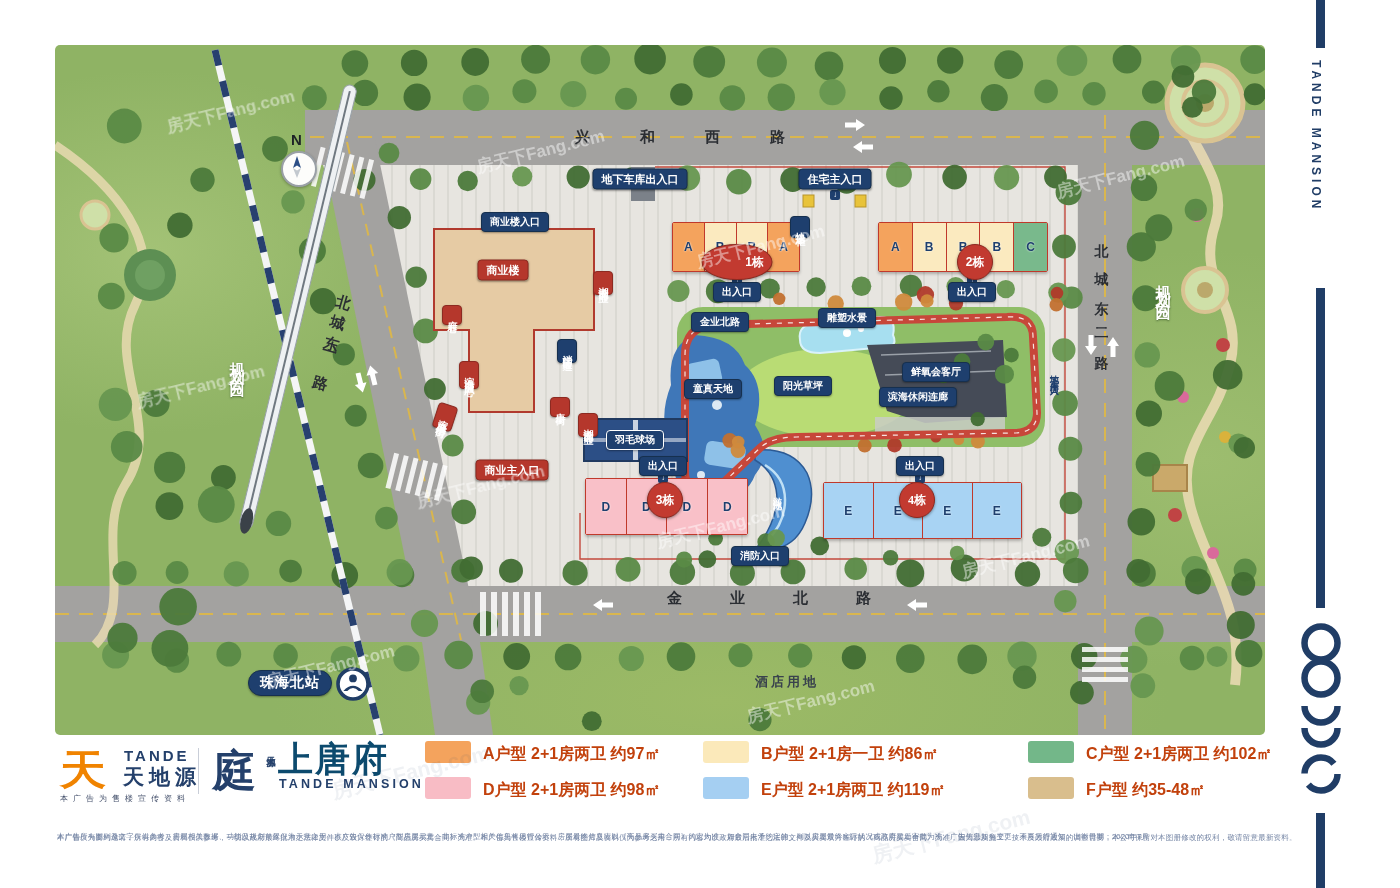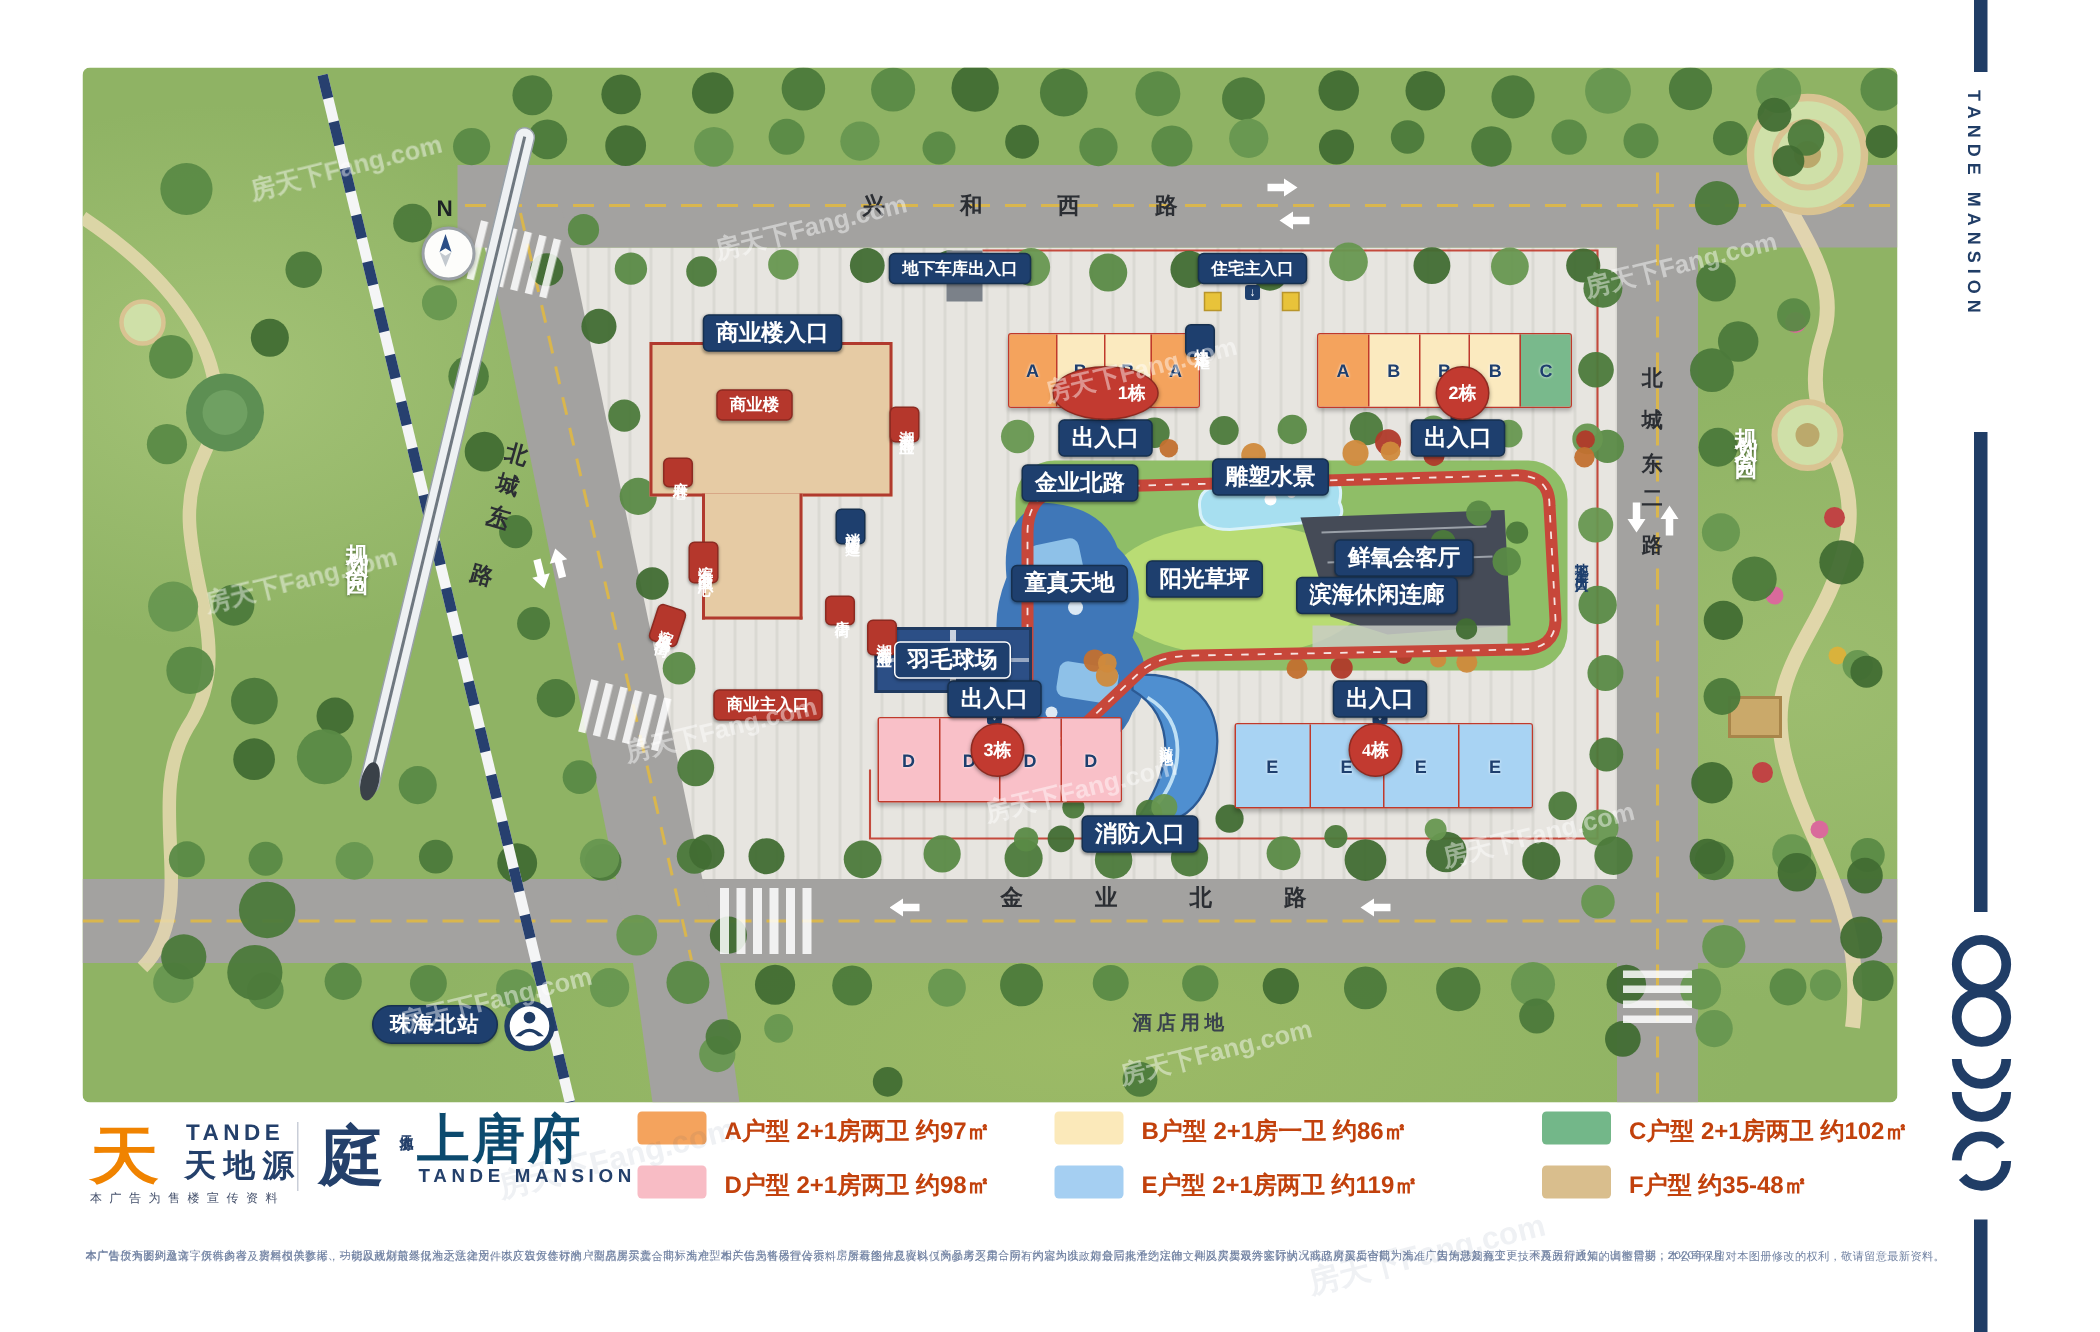--- a/index.html
+++ b/index.html
@@ -10,21 +10,21 @@
        background:
          radial-gradient(380px 260px at 8% 30%, #a3c276 0%, rgba(0,0,0,0) 70%),
          radial-gradient(420px 300px at 95% 60%, #9dbd6f 0%, rgba(0,0,0,0) 70%),
          radial-gradient(600px 220px at 55% 95%, #9cba66 0%, rgba(0,0,0,0) 75%),
          #8fb364;}
   .mapsvg{position:absolute;left:0;top:0;width:1210px;height:690px;}
   .roadname{position:absolute;font-weight:700;color:#2b2e33;font-size:15px;white-space:nowrap;z-index:6;}
   .roadname.v{writing-mode:vertical-rl;}
   .parkname{position:absolute;writing-mode:vertical-rl;color:#fff;font-weight:700;font-size:15px;
             letter-spacing:7px;text-shadow:0 1px 2px rgba(60,90,40,.8);z-index:6;}
-  .pill{position:absolute;transform:translate(-50%,-50%);color:#fff;font-weight:700;font-size:15px;
+  .pill{position:absolute;transform:translate(-50%,-50%);color:#fff;font-weight:700;font-size:10px;
         padding:2px 8px;border-radius:4px;white-space:nowrap;box-shadow:0 1px 2px rgba(0,0,0,.35);z-index:10;}
   .pill.red{background:#b5372c;border:1px solid #8d2a21;}
   .pill.navy{background:#1e3f6e;border:1px solid #16304f;}
   .pill.big{font-size:14px;padding:3px 11px;border-radius:14px;letter-spacing:1px;}
   .vlab{position:absolute;transform:translate(-50%,-50%);writing-mode:vertical-rl;color:#fff;font-weight:700;
         font-size:10px;padding:7px 2px;border-radius:4px;letter-spacing:2px;box-shadow:0 1px 2px rgba(0,0,0,.35);z-index:10;}
   .vlab.red{background:#b5372c;border:1px solid #8d2a21;}
   .vlab.navy{background:#1e3f6e;border:1px solid #16304f;}
   .vtext{position:absolute;transform:translate(-50%,-50%);writing-mode:vertical-rl;font-weight:700;z-index:10;}
   .earrow{position:absolute;transform:translate(-50%,-50%);color:#fff;background:#1e3f6e;font-size:8px;line-height:10px;

